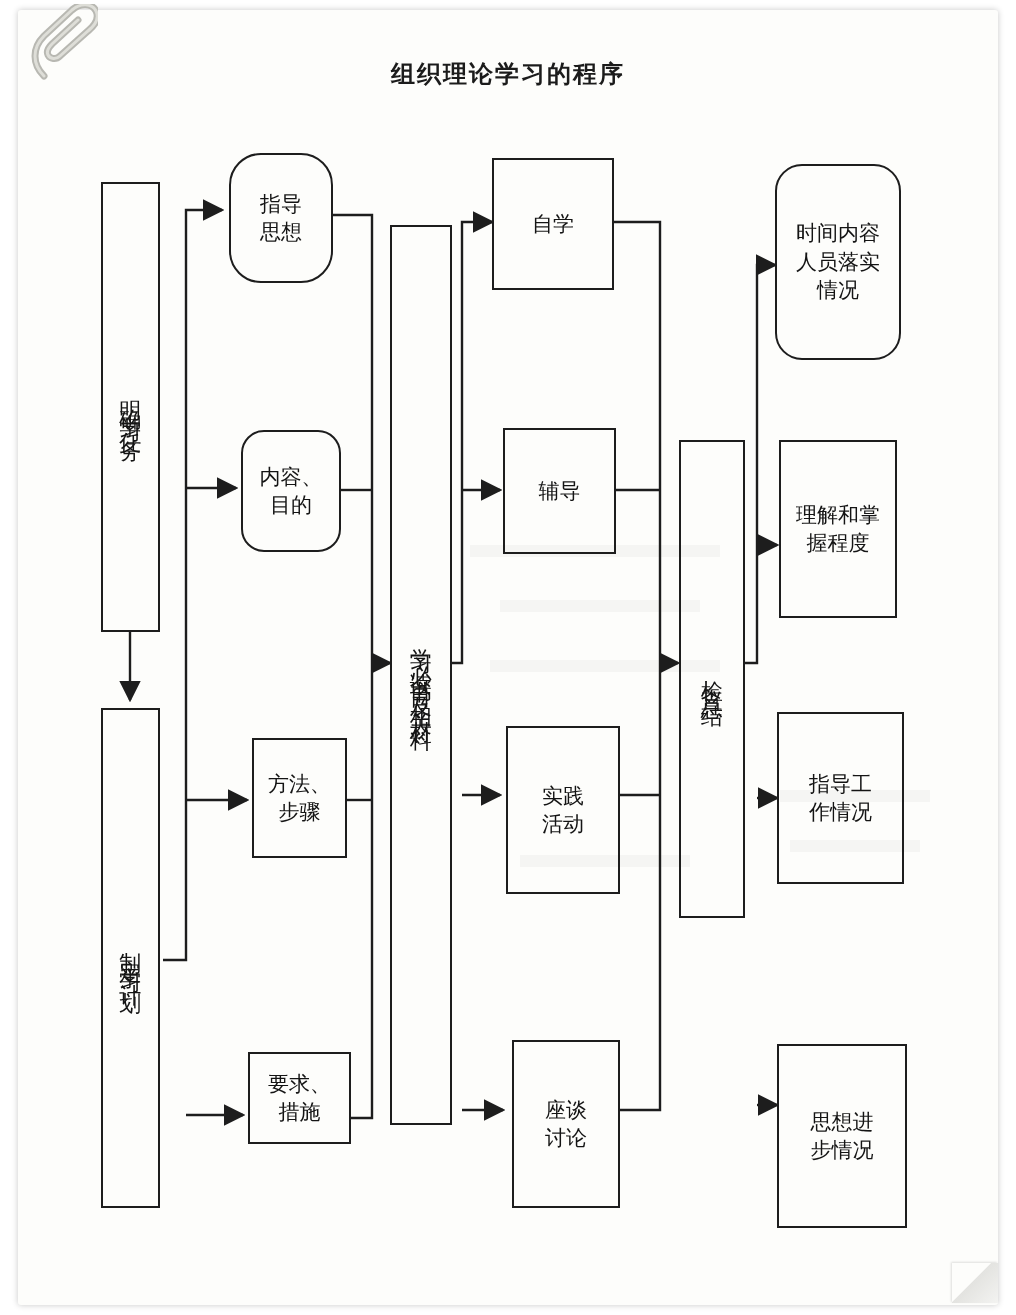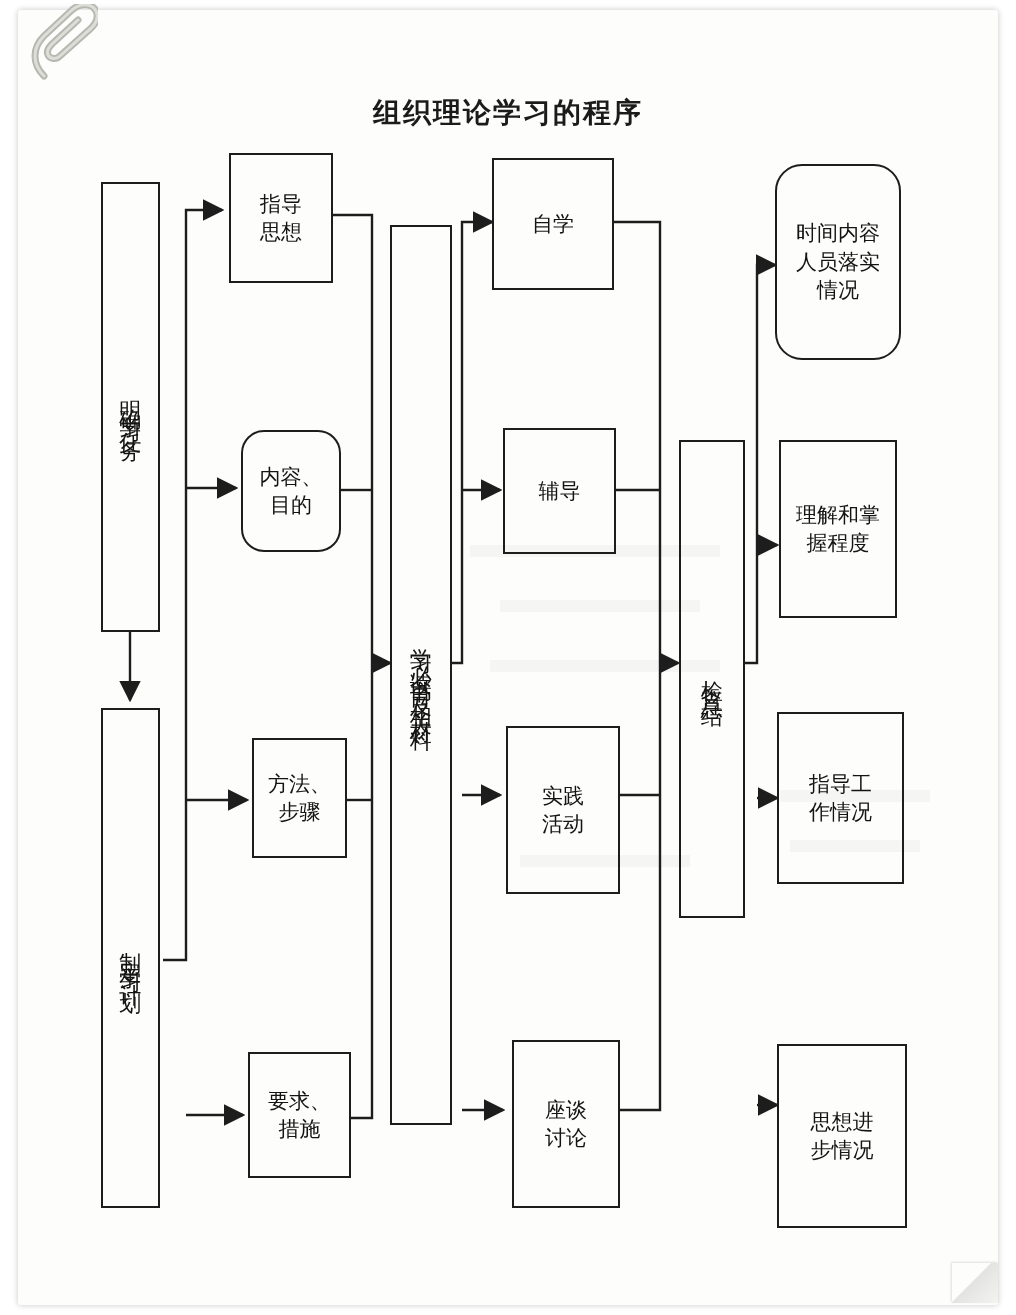--- a/index.html
+++ b/index.html
@@ -41,26 +41,25 @@
     top: 4px;
     width: 72px;
     height: 78px;
   }
   .title {
     position: absolute;
     left: 0;
     top: 58px;
     width: 1016px;
     text-align: center;
-    font-size: 28px;
+    font-size: 24px;
     letter-spacing: 2px;
     color: #1b1b1b;
     font-family: "DejaVu Sans", "Liberation Sans", sans-serif;
     font-weight: 600;
-    margin-top: 36px;
   }
   .ghost {
     position: absolute;
     opacity: 0.06;
     background: #7a7a7a;
   }
   
   .node {
     position: absolute;
     border: 2px solid #1d1d1d;
@@ -151,33 +150,33 @@
     </g>
   </svg>
 
   <div class="node vertical" style="left:101px;top:182px;width:59px;height:450px;">
     <span class="txt">明确学习任务</span>
   </div>
   <div class="node vertical" style="left:101px;top:708px;width:59px;height:500px;">
     <span class="txt">制定学习计划</span>
   </div>
 
-  <div class="node" style="left:229px;top:153px;width:104px;height:130px;">
+  <div class="node" style="left:229px;top:153px;width:104px;height:130px;border-radius:32px;">
     <span class="txt">指导
 思想</span>
   </div>
   <div class="node" style="left:241px;top:430px;width:100px;height:122px;border-radius:23px;">
     <span class="txt">内容、
 目的</span>
   </div>
   <div class="node" style="left:252px;top:738px;width:95px;height:120px;">
     <span class="txt">方法、
 步骤</span>
   </div>
-  <div class="node" style="left:248px;top:1052px;width:103px;height:126px;">
+  <div class="node" style="left:248px;top:1052px;width:103px;height:92px;">
     <span class="txt">要求、
 措施</span>
   </div>
 
   <div class="node vertical" style="left:390px;top:225px;width:62px;height:900px;">
     <span class="txt">学习必读书目及相关材料</span>
   </div>
 
   <div class="node" style="left:492px;top:158px;width:122px;height:132px;align-items:center;">
     <span class="txt">自学</span>

